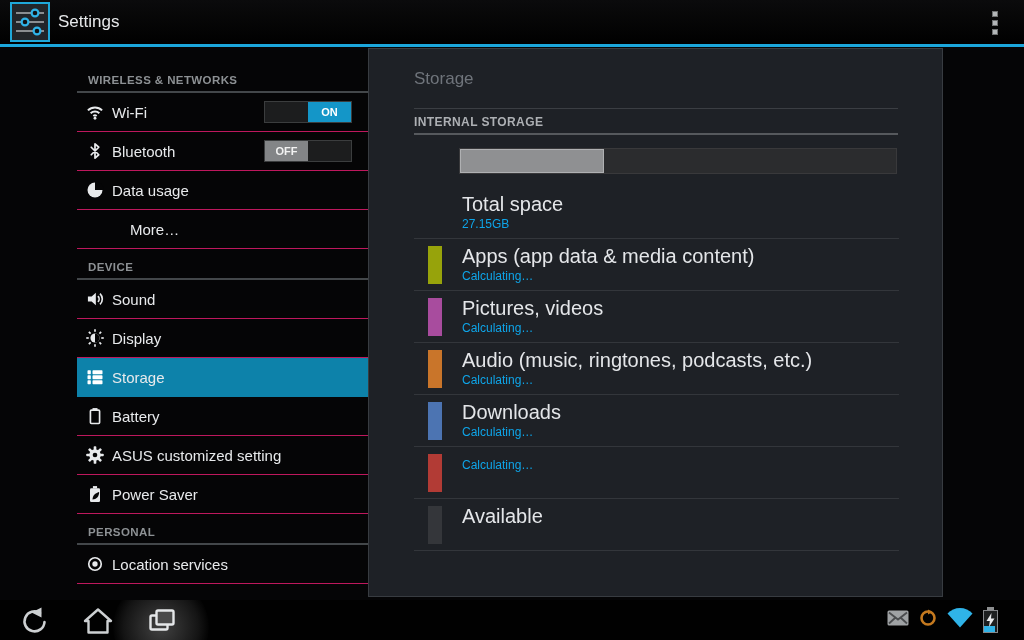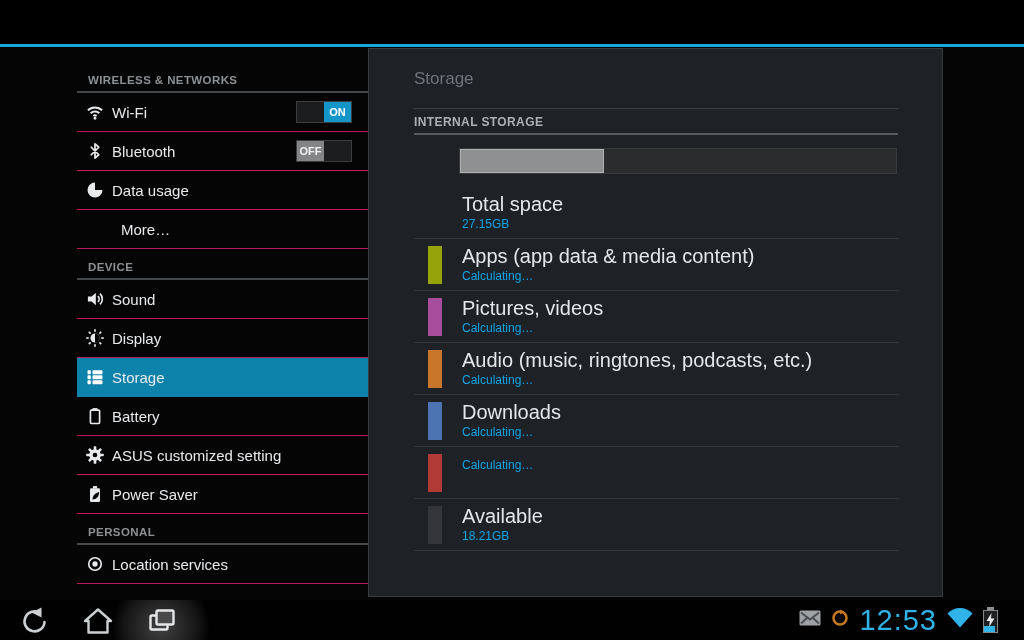--- a/index.html
+++ b/index.html
@@ -28,23 +28,23 @@
   .sb-header { height:31px; display:flex; align-items:flex-end; padding:0 0 5px 11px;
                border-bottom:2px solid #43474A; color:#8D9194; font-size:11.5px;
                font-weight:bold; letter-spacing:.4px; }
   .sb-header.first { height:46px; }
   .sb-item { position:relative; height:39px; display:flex; align-items:center;
              padding-left:8px; border-bottom:1px solid #be185d; }
   .sb-item.selected { background:#0D82AA; border-bottom-color:#0D82AA; }
   .sb-icon { width:20px; height:20px; margin-right:7px; flex:0 0 20px; }
   .sb-icon svg { width:20px; height:20px; display:block; }
   .sb-label { color:#E8EAEC; font-size:15px; white-space:nowrap; }
-  .sb-label.no-icon { margin-left:36px;text-align:right; }
-
-  .toggle { margin-left:auto; margin-right:16px; width:56px; height:22px;
+  .sb-label.no-icon { margin-left:45px;text-align:right; }
+
+  .toggle { margin-left:auto; margin-right:16px; width:88px; height:22px;
             background:#1c1d1e; border:1px solid #3b3d3e; position:relative;
             display:flex; }
   .toggle .half { width:50%; height:100%; display:flex; align-items:center;
                   justify-content:center; font-size:11px; font-weight:bold; color:#fff; }
   .toggle.on .half.active { background:#1496C8; }
   .toggle.off .half.active { background:#838587; color:#F2F2F2; }
 
   
   #panel { position:absolute; left:368px; top:1px; width:575px; height:549px;
            background:#1E2126; border:1px solid #383C41; }
@@ -83,20 +83,38 @@
   #battery-status .body { position:absolute; left:0; top:3px; width:15px; height:23px;
                           background:#1d1f20; border:1px solid #85878a; }
   #battery-status .lvl { position:absolute; left:1px; bottom:1px; width:11px; height:6px; background:#2FB3E8; }
   #battery-status .bolt { position:absolute; left:3px; top:6px; }
 </style>
 </head>
 <body>
 
 <div id="screen">
 
+  <div id="action-bar">
+    <div id="app-icon">
+      <svg viewBox="0 0 36 36" width="36" height="36">
+        <line x1="4" y1="9" x2="32" y2="9" stroke="#8A8E91" stroke-width="2"></line>
+        <line x1="4" y1="18" x2="32" y2="18" stroke="#8A8E91" stroke-width="2"></line>
+        <line x1="4" y1="27" x2="32" y2="27" stroke="#8A8E91" stroke-width="2"></line>
+        <circle cx="23" cy="9" r="3.4" fill="#101214" stroke="#2FB3E8" stroke-width="2.2"></circle>
+        <circle cx="13" cy="18" r="3.4" fill="#101214" stroke="#2FB3E8" stroke-width="2.2"></circle>
+        <circle cx="25" cy="27" r="3.4" fill="#101214" stroke="#2FB3E8" stroke-width="2.2"></circle>
+      </svg>
+    </div>
+    <div id="ab-title">Settings</div>
+    <div id="overflow">
+      <span class="dot"></span>
+      <span class="dot"></span>
+      <span class="dot"></span>
+    </div>
+  </div>
   <div id="ab-underline" style="background-color: rgb(27, 166, 219);"></div>
 
   <div id="content">
 
     <div id="sidebar">
 
       <div class="sb-header first">
         <span>WIRELESS &amp; NETWORKS</span>
       </div>
 
@@ -306,21 +324,20 @@
           <div class="p-swatch" style="background-color: rgb(178, 59, 53);"></div>
           <div class="p-text">
             <div class="p-sub">Calculating…</div>
           </div>
         </div>
 
         <div class="p-row">
           <div class="p-swatch" style="background-color: rgb(52, 54, 58);"></div>
           <div class="p-text">
             <div class="p-title">Available</div>
-            <div class="p-sub">18.21GB</div>
           </div>
         </div>
 
       </div>
     </div>
   </div>
 
   <div id="system-bar">
     <div id="recents-glow"></div>
 
@@ -350,21 +367,20 @@
           <rect x="0.5" y="0.5" width="21" height="15" rx="1.5" fill="#9FA2A4"></rect>
           <path d="M2 2.5 L11 9.5 L20 2.5 M2 13.5 L8 8 M20 13.5 L14 8" fill="none" stroke="#4A4C4E" stroke-width="1.8"></path>
         </svg>
       </span>
       <span>
         <svg viewBox="0 0 18 18" width="18" height="18">
           <circle cx="9" cy="9" r="6.5" fill="none" stroke="#C4791F" stroke-width="2.6"></circle>
           <polygon points="9,0.5 13.5,3 9,5.5" fill="#C4791F"></polygon>
         </svg>
       </span>
-      <span id="clock" style="color: rgb(47, 179, 232);">12:53</span>
       <span>
         <svg viewBox="0 0 26 20" width="26" height="20">
           <path d="M0.5 5.5 A17 17 0 0 1 25.5 5.5 L13 19.5 Z" fill="#2FB3E8"></path>
         </svg>
       </span>
       <span id="battery-status">
         <span class="nub"></span>
         <span class="body"></span>
         <span class="lvl" style="background-color: rgb(47, 179, 232);"></span>
         <span class="bolt">

